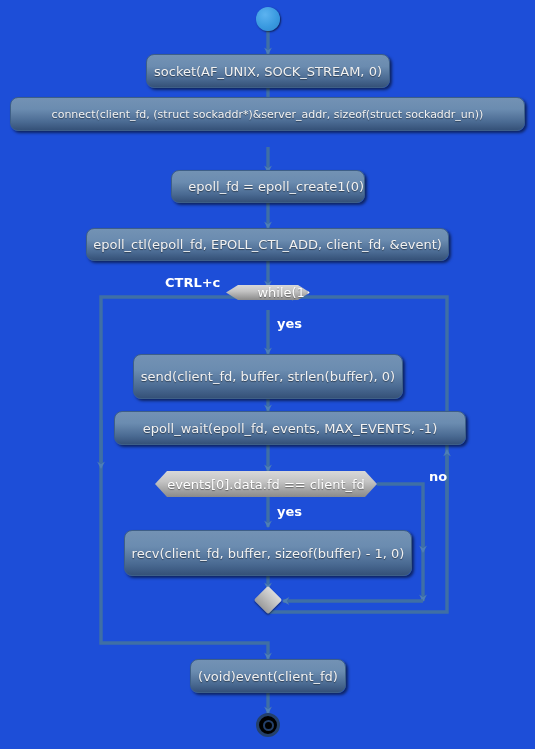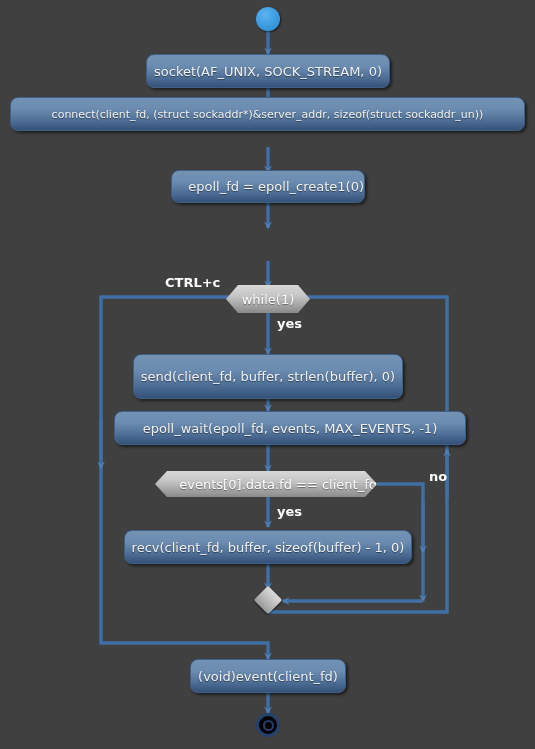--- a/index.html
+++ b/index.html
@@ -4,21 +4,21 @@
 <style>
   html, body {
     margin: 0;
     padding: 0;
     background: #000000;
   }
   #canvas {
     position: relative;
     width: 535px;
     height: 749px;
-    background: #404040;
+    background: #1d4ed8;
     overflow: hidden;
     font-family: "DejaVu Sans", "Liberation Sans", sans-serif;
   }
   #edges {
     position: absolute;
     left: 0; top: 0;
     width: 535px;
     height: 749px;
   }
   .node {
@@ -157,38 +157,41 @@
   </div>
 
   <div class="node activity" style="left:10px; top:97px; width:515px; height:34px; font-size:11px;">
     <span>connect(client_fd, (struct sockaddr*)&amp;server_addr, sizeof(struct sockaddr_un))</span>
   </div>
 
   <div class="node activity" style="left:171px; top:170px; width:194px; height:33px;justify-content:flex-end;">
     <span>epoll_fd = epoll_create1(0)</span>
   </div>
 
-
-  <div class="node decision" style="left:226px; top:285px; width:84px; height:28px;">
+  <div class="node activity" style="left:86px; top:228px; width:363px; height:33px;">
+    <span>epoll_ctl(epoll_fd, EPOLL_CTL_ADD, client_fd, &amp;event)</span>
+  </div>
+
+  <div class="node decision" style="left:226px; top:285px; width:84px; height:15px;justify-content:flex-end;">
     <span>while(1)</span>
   </div>
 
   <div class="node activity" style="left:133px; top:354px; width:270px; height:45px;">
     <span>send(client_fd, buffer, strlen(buffer), 0)</span>
   </div>
 
   <div class="node activity" style="left:114px; top:411px; width:352px; height:34px;">
     <span>epoll_wait(epoll_fd, events, MAX_EVENTS, -1)</span>
   </div>
 
-  <div class="node decision" style="left:155px; top:471px; width:222px; height:26px;justify-content:flex-end;">
+  <div class="node decision" style="left:155px; top:471px; width:222px; height:26px;">
     <span>events[0].data.fd == client_fd</span>
   </div>
 
-  <div class="node activity" style="left:124px; top:530px; width:288px; height:34px;">
+  <div class="node activity" style="left:124px; top:530px; width:288px; height:46px;">
     <span>recv(client_fd, buffer, sizeof(buffer) - 1, 0)</span>
   </div>
 
   <div class="node merge" style="left:258px; top:590px; width:20px; height:20px;"></div>
 
   <div class="node activity" style="left:190px; top:659px; width:156px; height:34px;">
     <span>(void)event(client_fd)</span>
   </div>
 
   <div class="node end-node" style="left:256px; top:713px; width:24px; height:24px;">

